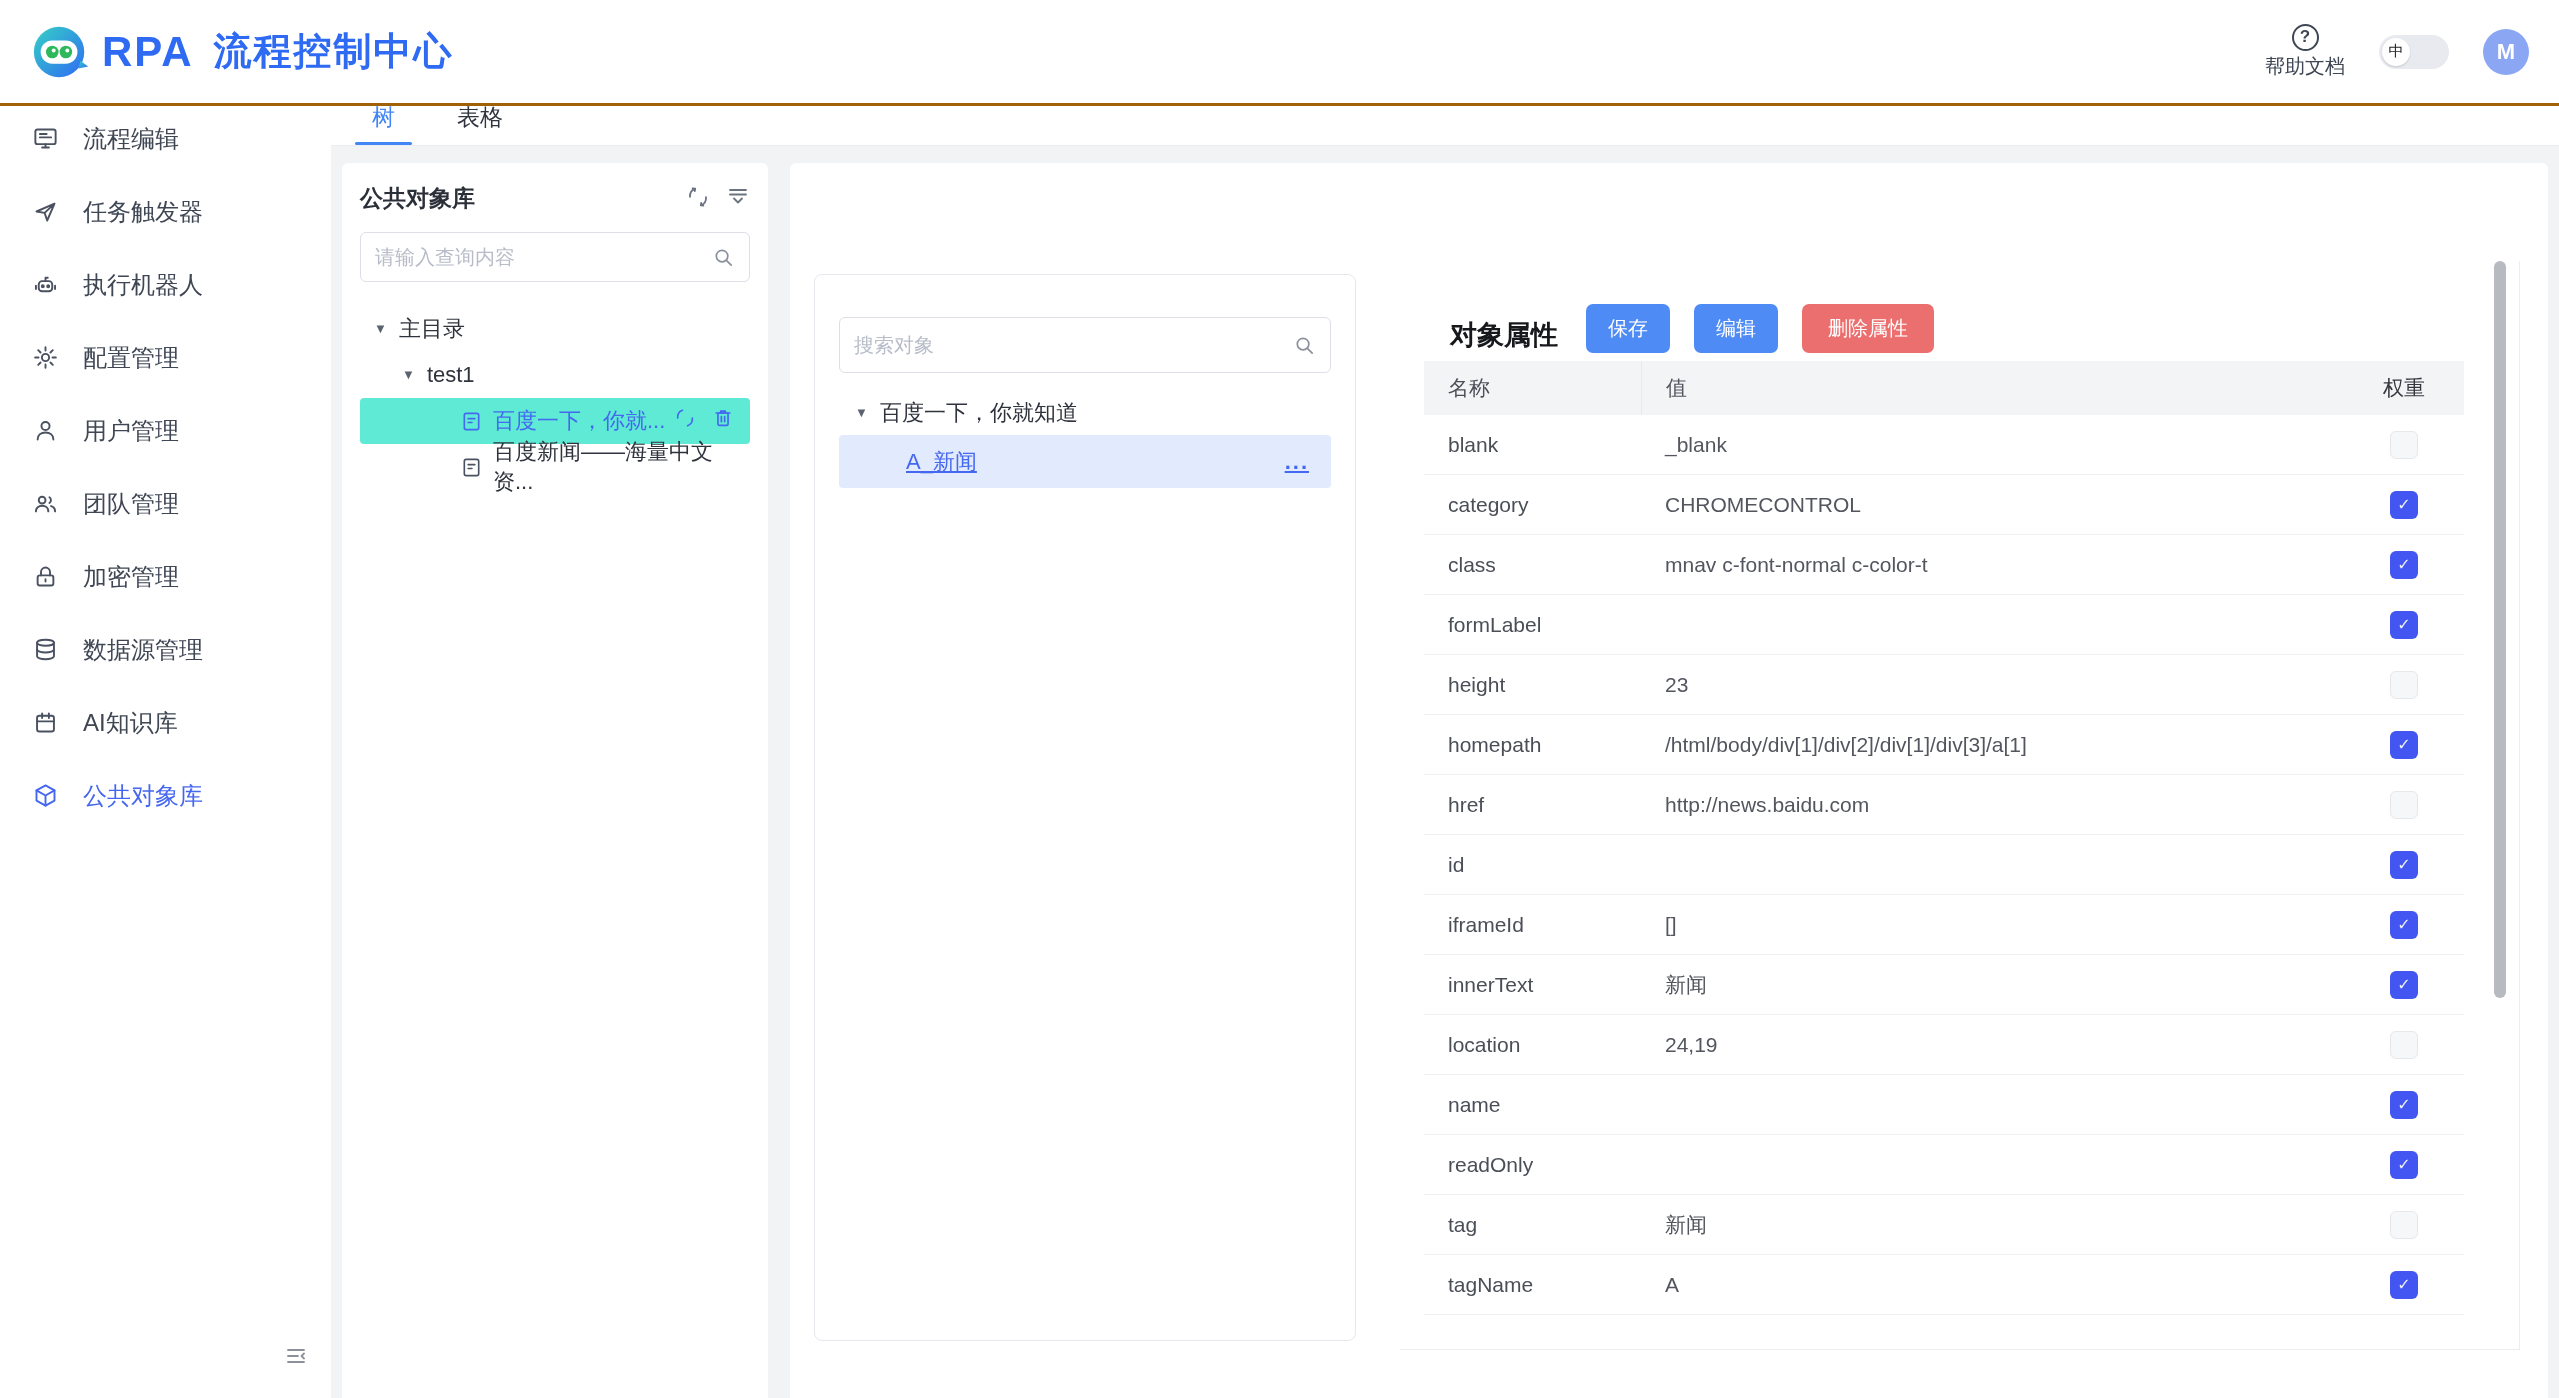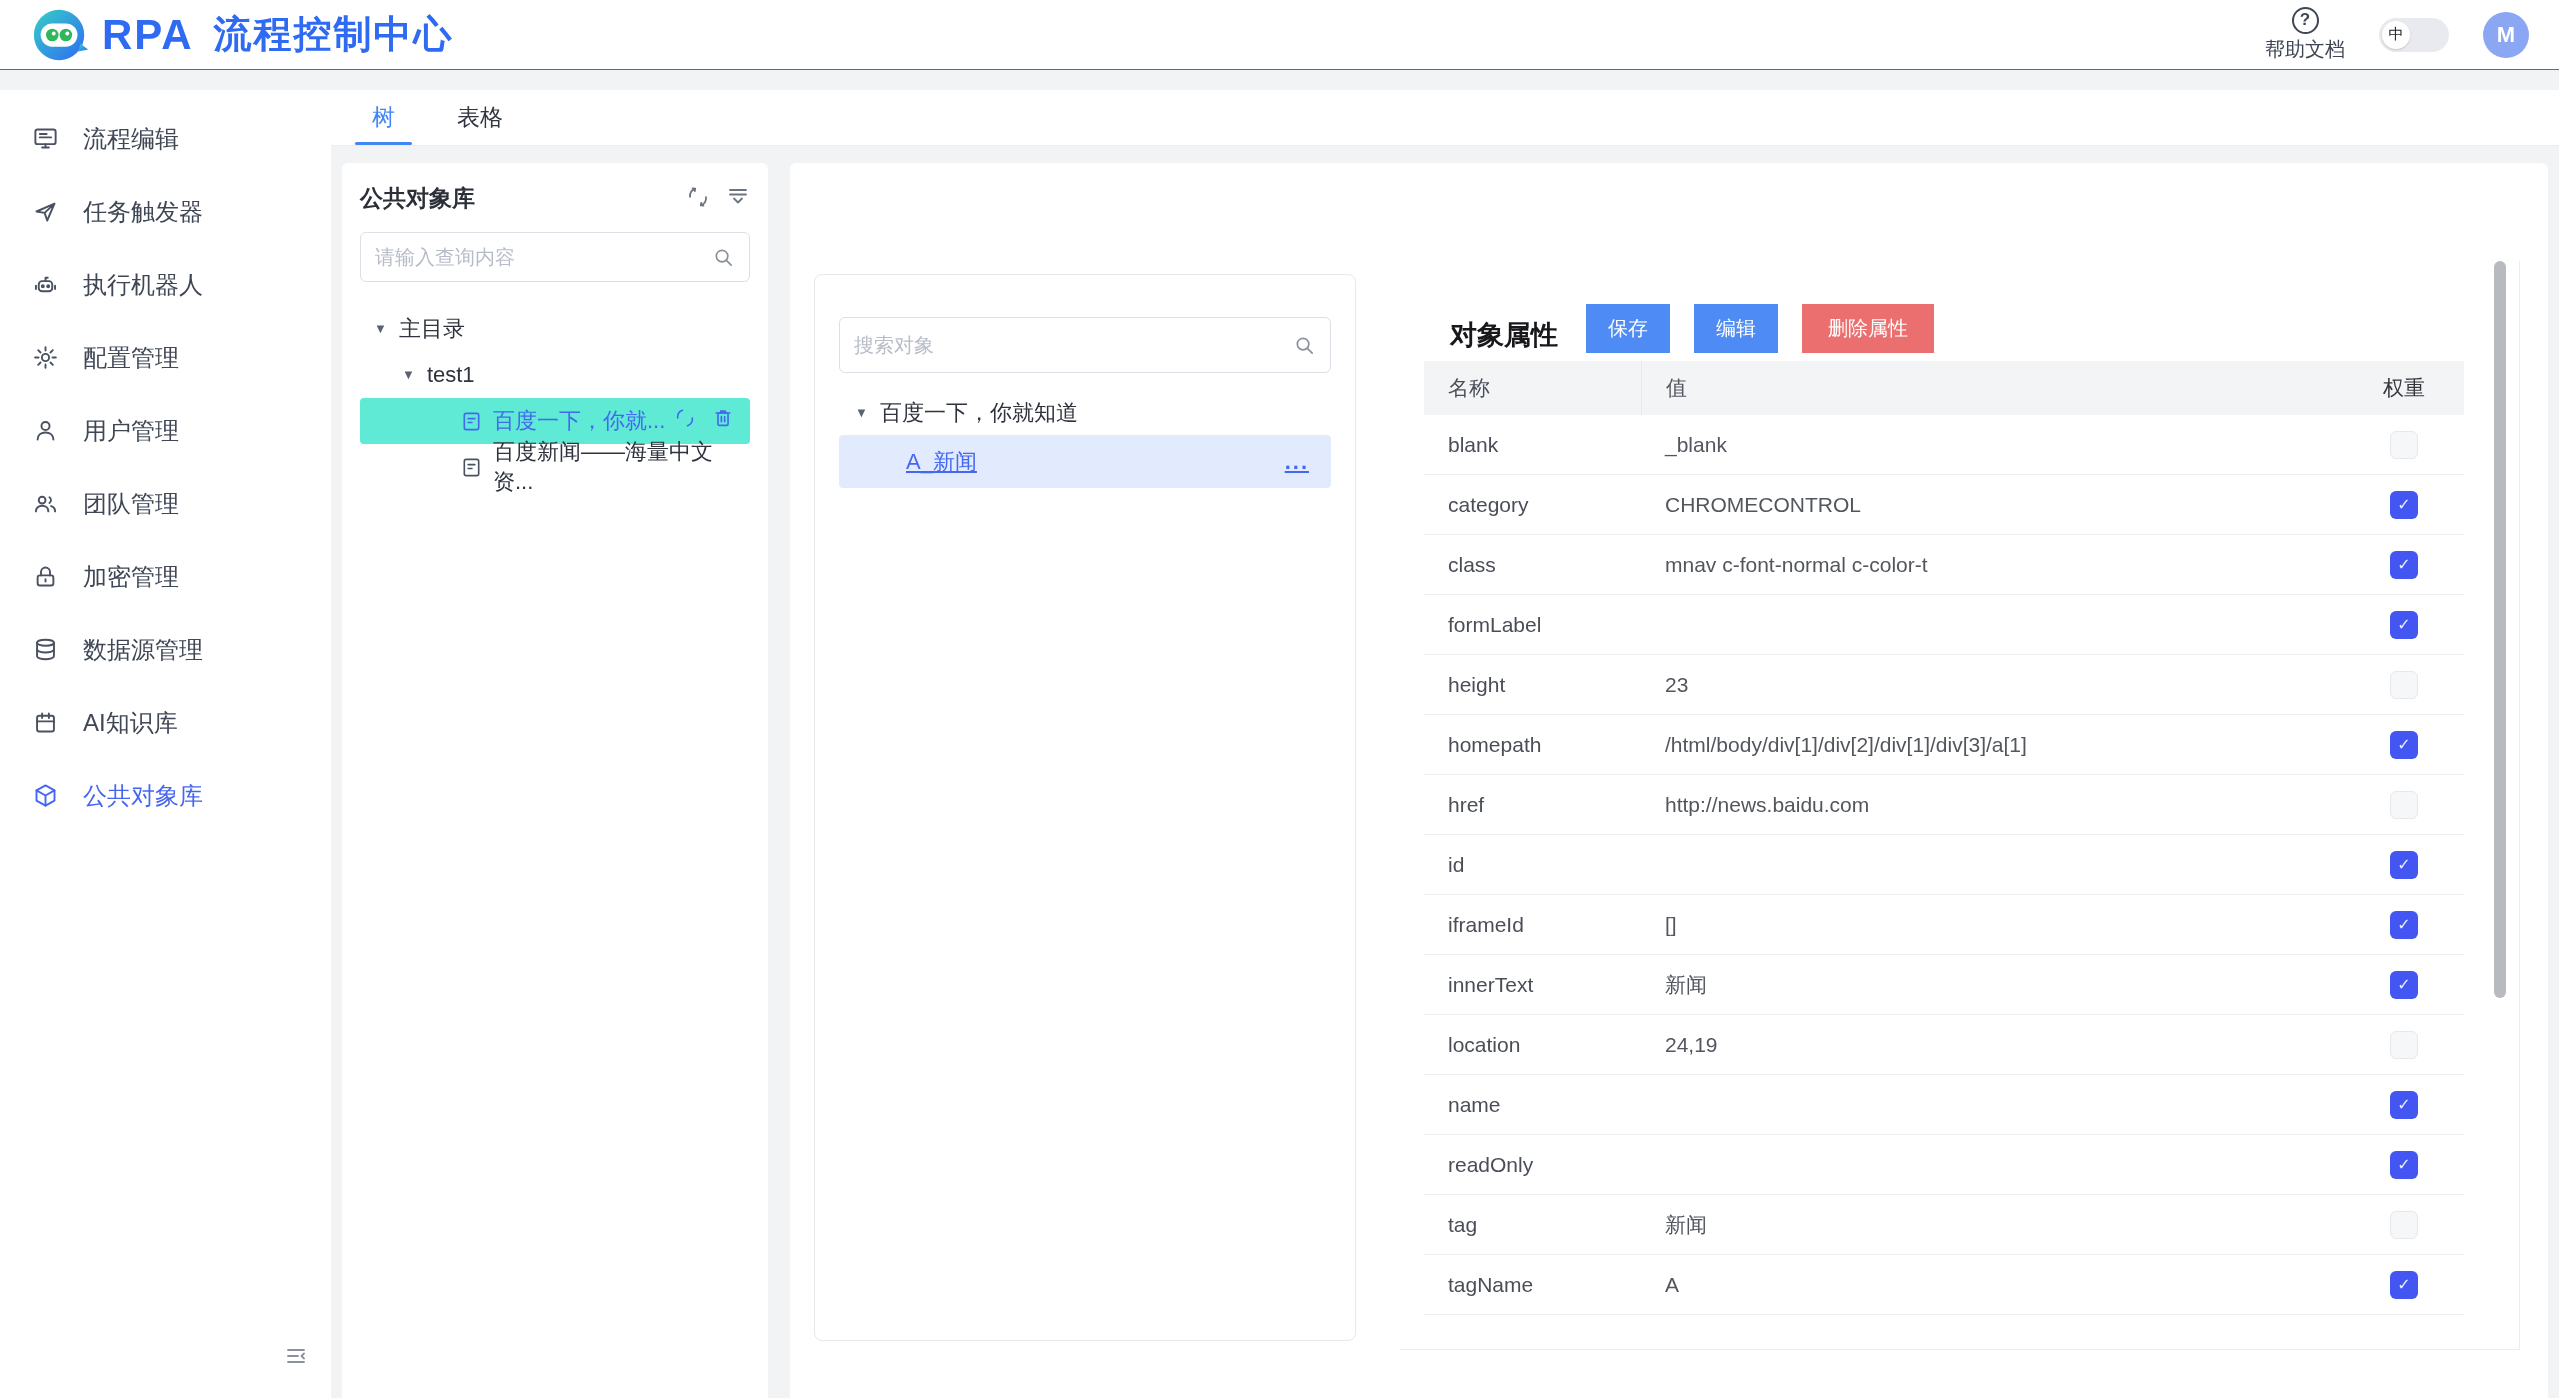--- a/index.html
+++ b/index.html
@@ -1,22 +1,22 @@
 <!DOCTYPE html>
 <html><head>
 <meta charset="utf-8">
 <style>
   * { margin:0; padding:0; box-sizing:border-box; }
   html,body { width:2559px; height:1398px; overflow:hidden; }
   body { font-family:"Liberation Sans","DejaVu Sans",sans-serif; background:#f2f3f5; color:#3f4654; }
   .app { position:relative; width:2559px; height:1398px; background:#f2f3f5; overflow:hidden; }
 
   
-  .header { position:absolute; top:0; left:0; right:0; height:70px; background:#fff;
-            border-bottom:1px solid #a16207; display:flex; align-items:center; padding:0 30px; z-index:5; }
+  .header { position:absolute; top:0; left:0; right:0; height:106px; background:#fff;
+            border-bottom:3px solid #a16207; display:flex; align-items:center; padding:0 30px; z-index:5; }
   .logo-wrap { display:flex; align-items:center; gap:10px; }
   .brand-rpa { font-size:42px; font-weight:800; color:#2e6bf2; letter-spacing:2px; }
   .brand-title { font-size:38px; font-weight:700; color:#2e6bf2; margin-left:10px; letter-spacing:2px; }
   .header-right { margin-left:auto; display:flex; align-items:center; gap:34px; }
   .help { display:flex; flex-direction:column; align-items:center; gap:2px; cursor:pointer; }
   .qmark { width:27px; height:27px; border:2px solid #3f4654; border-radius:50%; display:flex;
            align-items:center; justify-content:center; font-size:17px; font-weight:700; color:#3f4654; }
   .help-label { font-size:20px; color:#3f4654; }
   .lang-toggle { width:70px; height:34px; border-radius:17px; background:#e8eaef; position:relative; cursor:pointer; }
   .lang-knob { position:absolute; left:3px; top:3px; width:28px; height:28px; border-radius:50%; background:#fff;
@@ -79,21 +79,21 @@
   .obj-tree { margin-top:18px; font-size:22px; color:#2f333d; }
   .obj-group { height:44px; display:flex; align-items:center; padding-left:16px; cursor:pointer; }
   .obj-item { height:53px; display:flex; align-items:center; background:#e2eafd; border-radius:4px;
               color:#4468f0; padding-left:67px; cursor:pointer;text-decoration:underline; }
   .obj-more { margin-left:auto; padding-right:22px; font-size:22px; font-weight:700; letter-spacing:2px; color:#4468f0; cursor:pointer; }
 
   .props-panel { position:absolute; left:610px; top:98px; width:1120px; height:1089px;
                  border-right:1px solid #ebedf0; border-bottom:1px solid #ebedf0; padding:42px 0 0 24px; }
   .props-head { display:flex; align-items:flex-end; gap:24px; height:50px; margin-left:26px; }
   .props-title { font-size:27px; font-weight:700; color:#17181c; margin-right:4px; }
-  .btn { border:none; border-radius:0; color:#fff; font-size:20px; font-family:Liberation Mono, monospace; padding:11px 22px; cursor:pointer; }
+  .btn { border:none; border-radius:7px; color:#fff; font-size:20px; font-family:Liberation Mono, monospace; padding:11px 22px; cursor:pointer; }
   .btn-blue { background:#4e8bf5; }
   .btn-red { background:#ec6f6f; padding:11px 26px; }
 
   .ptable { margin-top:8px; width:1040px; overflow:hidden; height:988px; }
   .thead { display:flex; height:54px; background:#f3f4f6; align-items:center; font-size:21px; color:#33363d; }
   .trow { display:flex; height:60px; align-items:center; border-bottom:1px solid #eef0f2; font-size:21px; }
   .c-name { width:217px; padding-left:24px; color:#4a4e57; flex:none; }
   .thead .c-val { border-left:1px solid #e7e9ee; align-self:stretch; display:flex; align-items:center; }
   .c-val { flex:1; padding-left:24px; color:#53565e; overflow:hidden; white-space:nowrap; }
   .c-w { width:120px; flex:none; display:flex; justify-content:center; }

